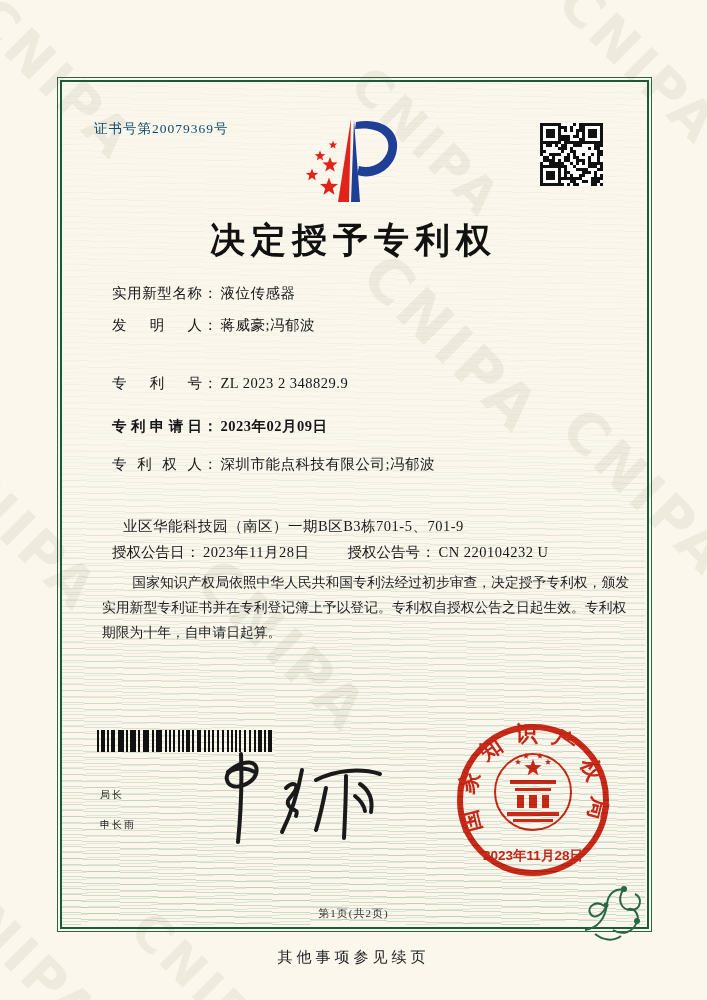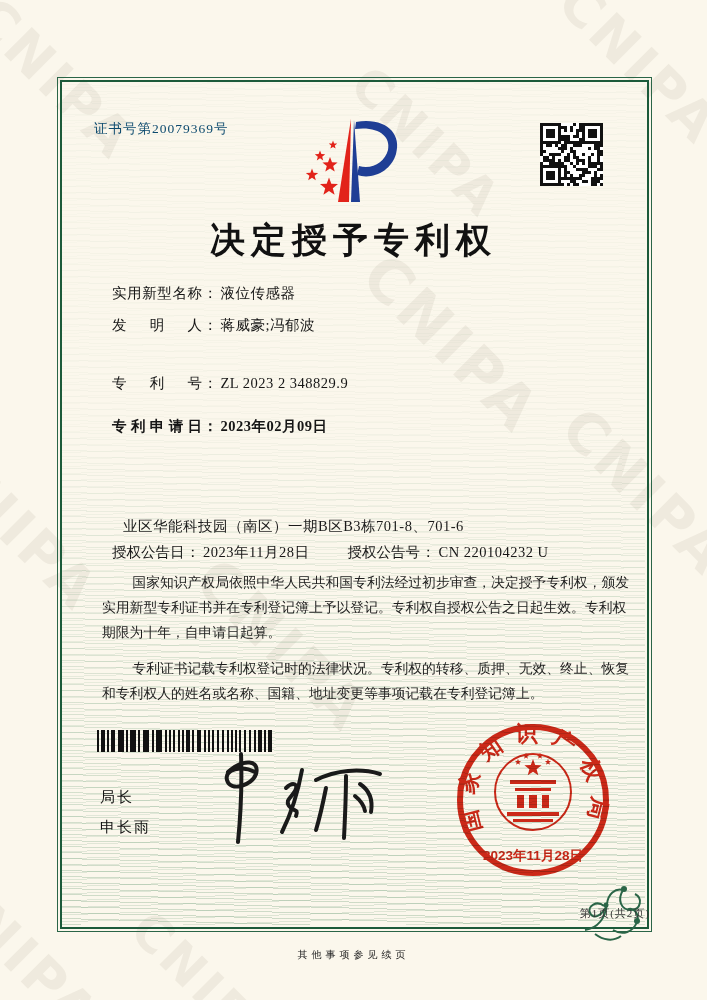--- a/index.html
+++ b/index.html
@@ -25,25 +25,25 @@
   .lbl{display:inline-block;width:90px;text-align:justify;text-align-last:justify;vertical-align:top;}
   .colon{display:inline-block;padding:0 3px 0 1px;}
   .val{letter-spacing:0.5px;}
   .addr2{position:absolute;left:123px;top:517px;font-size:14.5px;letter-spacing:0.5px;white-space:nowrap;}
   .grant-b{margin-left:38px;}
   .paras{position:absolute;left:88px;top:570px;width:537px;font-size:13.8px;line-height:1.82;
          color:#1d1d1d;margin-left:14px;}
   .paras p{margin:0 0 11px 0;text-indent:2.2em;}
   .barcode{position:absolute;left:97px;top:730px;}
   .officer{position:absolute;left:100px;font-family:"Liberation Sans","DejaVu Sans",sans-serif;
-           font-size:15px;font-weight:500;color:#111;letter-spacing:2px;}
+           font-size:10px;font-weight:500;color:#111;letter-spacing:2px;}
   .sig{position:absolute;left:198px;top:750px;}
   .seal{position:absolute;left:453px;top:720px;mix-blend-mode:multiply;}
-  .pageinfo{position:absolute;left:57px;width:593px;top:906px;text-align:right;font-size:11px;color:#333;letter-spacing:1px;}
-  .bottomnote{position:absolute;left:0;width:707px;top:948px;text-align:center;font-size:10px;color:#222;letter-spacing:4px;}
+  .pageinfo{position:absolute;left:57px;width:593px;top:906px;text-align:center;font-size:11px;color:#333;letter-spacing:1px;}
+  .bottomnote{position:absolute;left:0;width:707px;top:948px;text-align:center;font-size:15px;color:#222;letter-spacing:4px;}
   .flourish{position:absolute;left:583px;top:876px;}
 </style>
 </head>
 <body>
 
 <div class="page">
 
   <div class="wm" style="left:5px;top:-15px;font-size:54px;">CNIPA</div>
   <div class="wm" style="left:590px;top:-30px;font-size:54px;">CNIPA</div>
   <div class="wm" style="left:380px;top:55px;font-size:50px;">CNIPA</div>
@@ -343,28 +343,30 @@
   </div>
   <div class="row" style="top:315px;">
     <span class="lbl">发明人</span><span class="colon">：</span><span class="val">蒋威豪;冯郁波</span>
   </div>
   <div class="row" style="top:373px;">
     <span class="lbl">专利号</span><span class="colon">：</span><span class="val">ZL 2023 2 348829.9</span>
   </div>
   <div class="row" style="top:416px;font-weight:bold;">
     <span class="lbl">专利申请日</span><span class="colon">：</span><span class="val">2023年02月09日</span>
   </div>
-  <div class="addr2">业区华能科技园（南区）一期B区B3栋701-8、701-6</div>
+  <div class="row" style="top:454px;">
+    <span class="lbl">专利权人</span><span class="colon">：</span><span class="val">深圳市能点科技有限公司;冯郁波</span>
+  </div>
+  <div class="addr2">业区华能科技园（南区）一期B区B3栋701-5、701-9</div>
   <div class="row" style="top:542px;text-align:right;">
     <span>授权公告日</span><span class="colon">：</span><span class="val">2023年11月28日</span><span class="grant-b">授权公告号</span><span class="colon">：</span><span class="val">CN 220104232 U</span>
   </div>
 
   <div class="paras">
     <p>国家知识产权局依照中华人民共和国专利法经过初步审查，决定授予专利权，颁发实用新型专利证书并在专利登记簿上予以登记。专利权自授权公告之日起生效。专利权期限为十年，自申请日起算。</p>
-    <p>专利证书记载专利权登记时的法律状况。专利权的转移、质押、无效、终止、恢复和专利权人的姓名或名称、国籍、地址变更等事项记载在专利登记簿上。</p>
   </div>
 
   <svg class="barcode" width="182" height="22" viewBox="0 0 182 22">
     <g id="barcode-bars" fill="#111">
         <rect x="0" y="0" width="2" height="22"></rect>
         <rect x="4" y="0" width="4" height="22"></rect>
         <rect x="10" y="0" width="2" height="22"></rect>
         <rect x="14" y="0" width="4" height="22"></rect>
         <rect x="21" y="0" width="6" height="22"></rect>
         <rect x="29" y="0" width="2" height="22"></rect>

